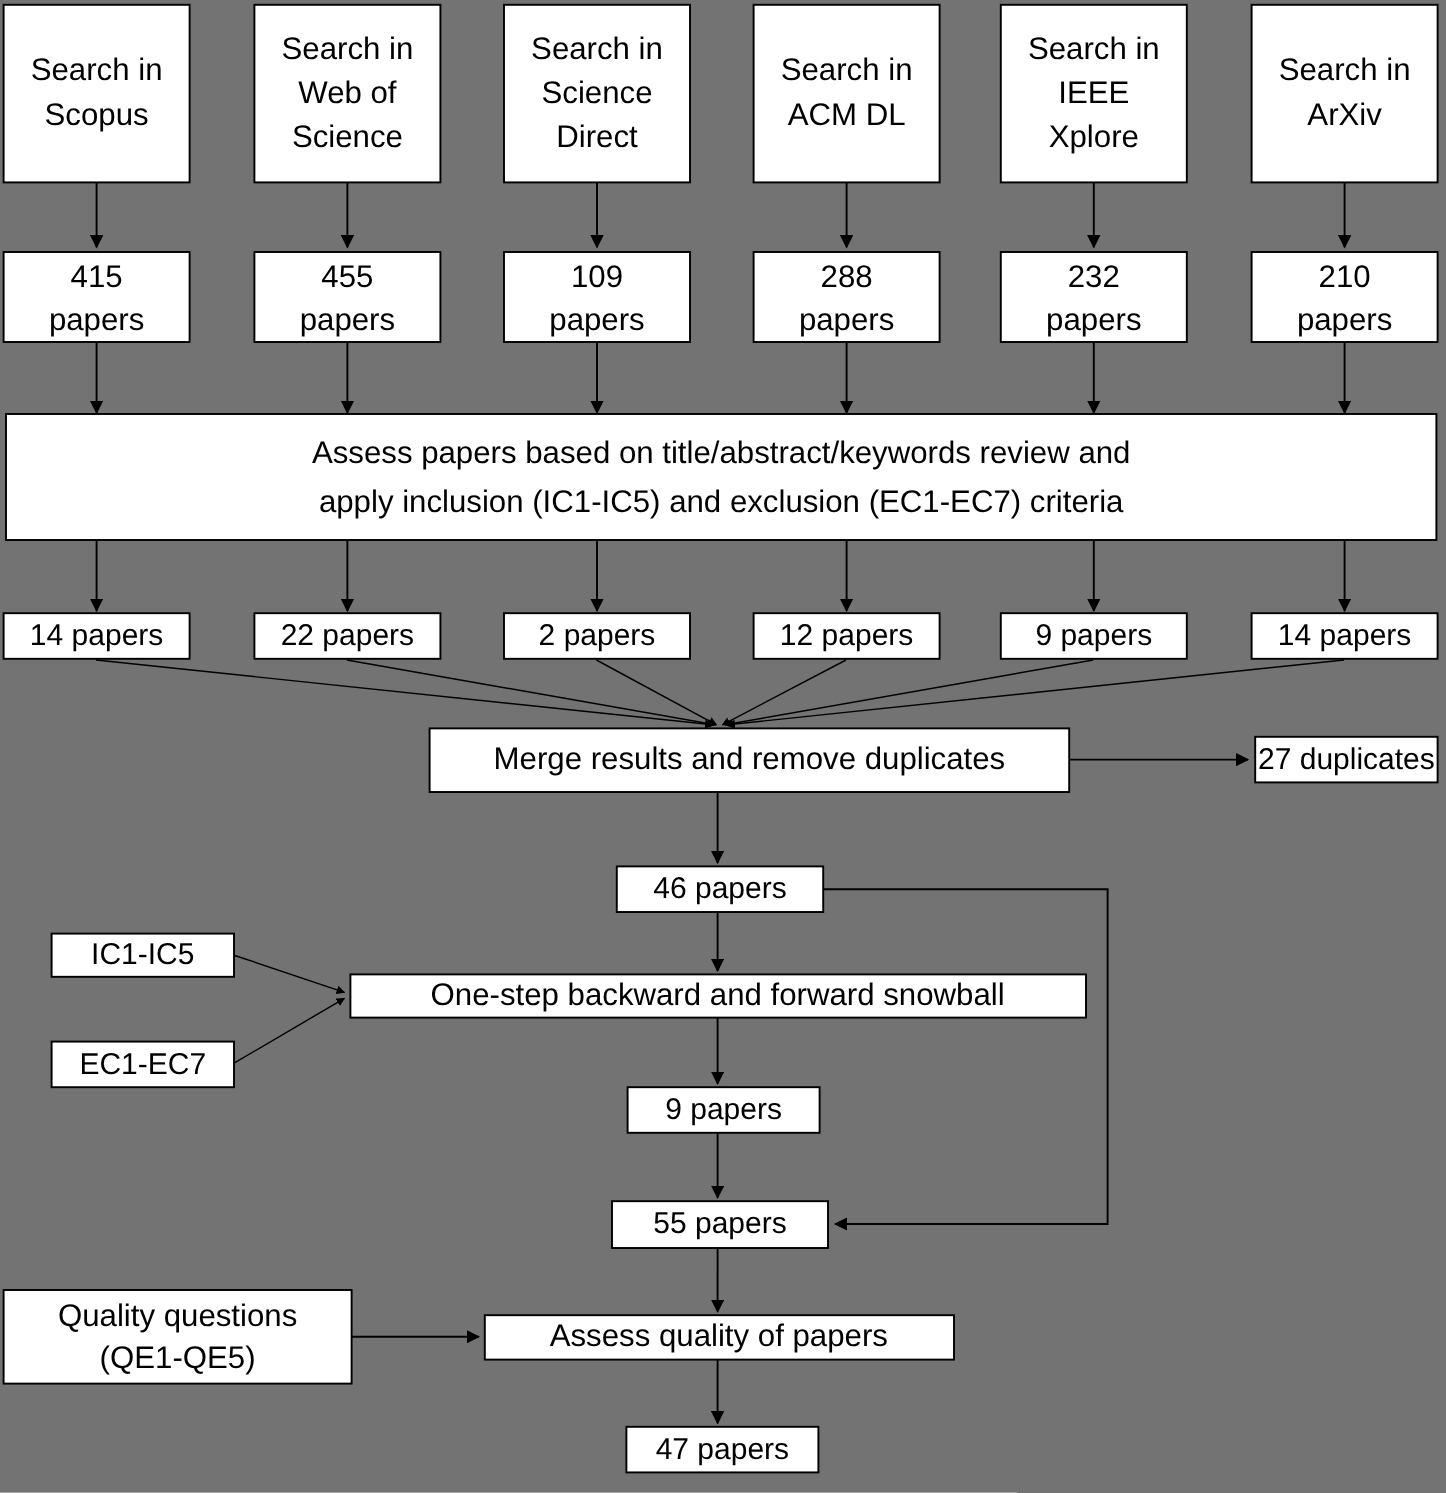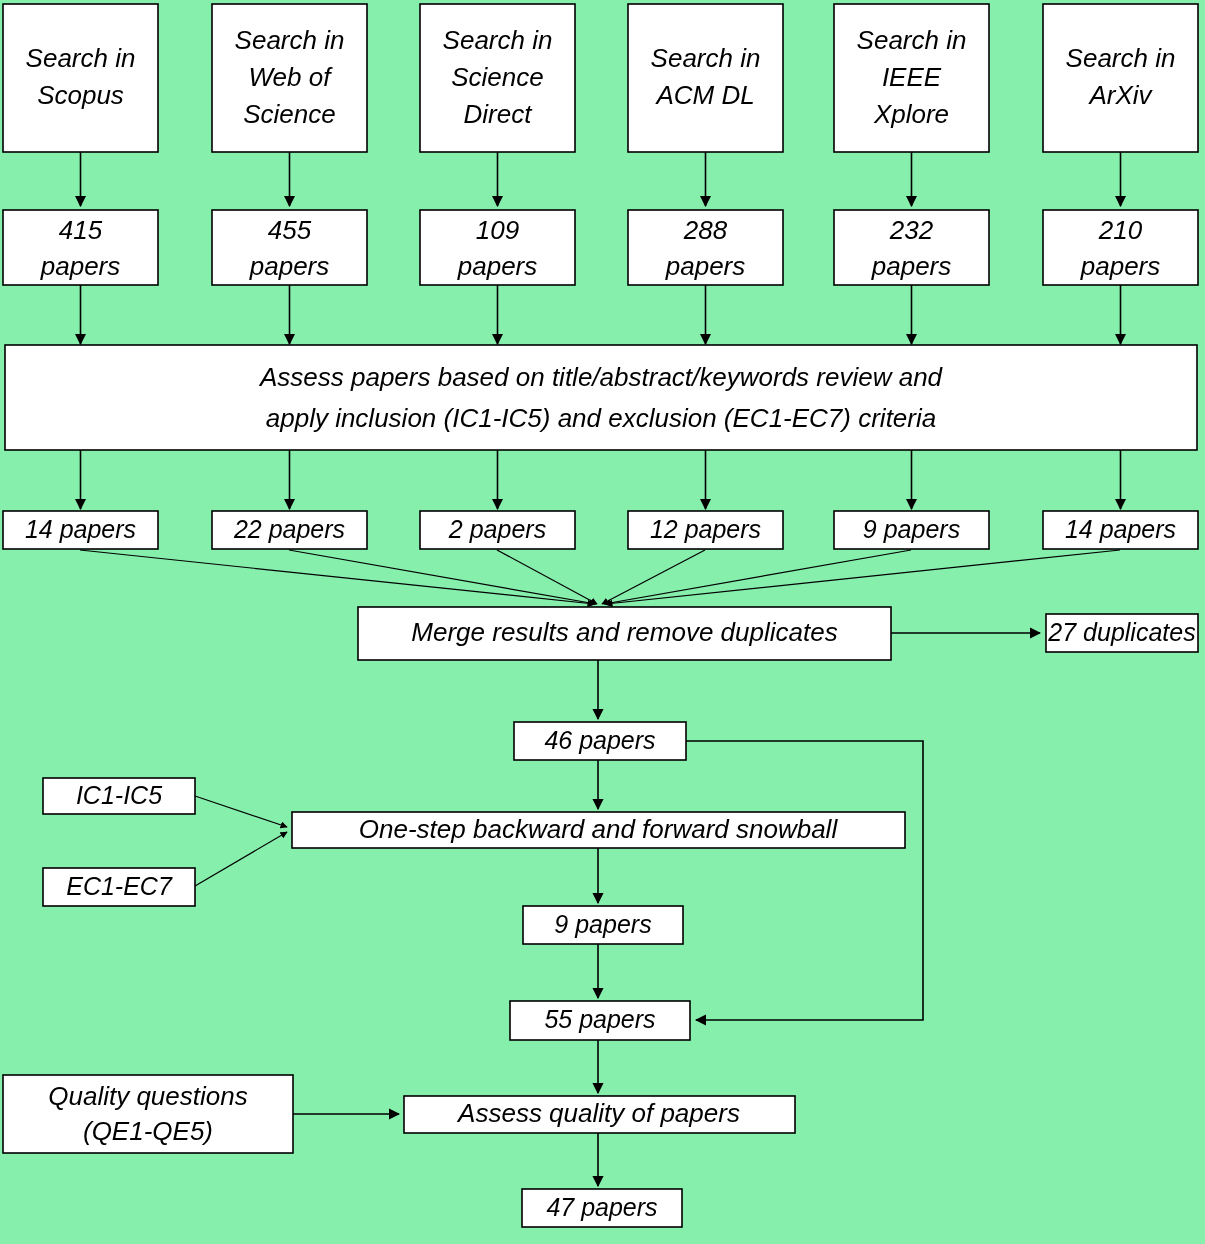--- a/index.html
+++ b/index.html
@@ -7,23 +7,22 @@
     padding: 0;
     background: #ffffff;
   }
   body {
     font-family: "Liberation Sans", sans-serif;
   }
   #diagram-root {
     position: relative;
     width: 1205px;
     height: 1244px;
-    background: #86efac;
+    background: #737373;
     overflow: hidden;
-    font-style: italic;
   }
   svg.flow {
     position: absolute;
     left: 0;
     top: 0;
     width: 1205px;
     height: 1244px;
   }
   .node-rect {
     fill: #ffffff;

